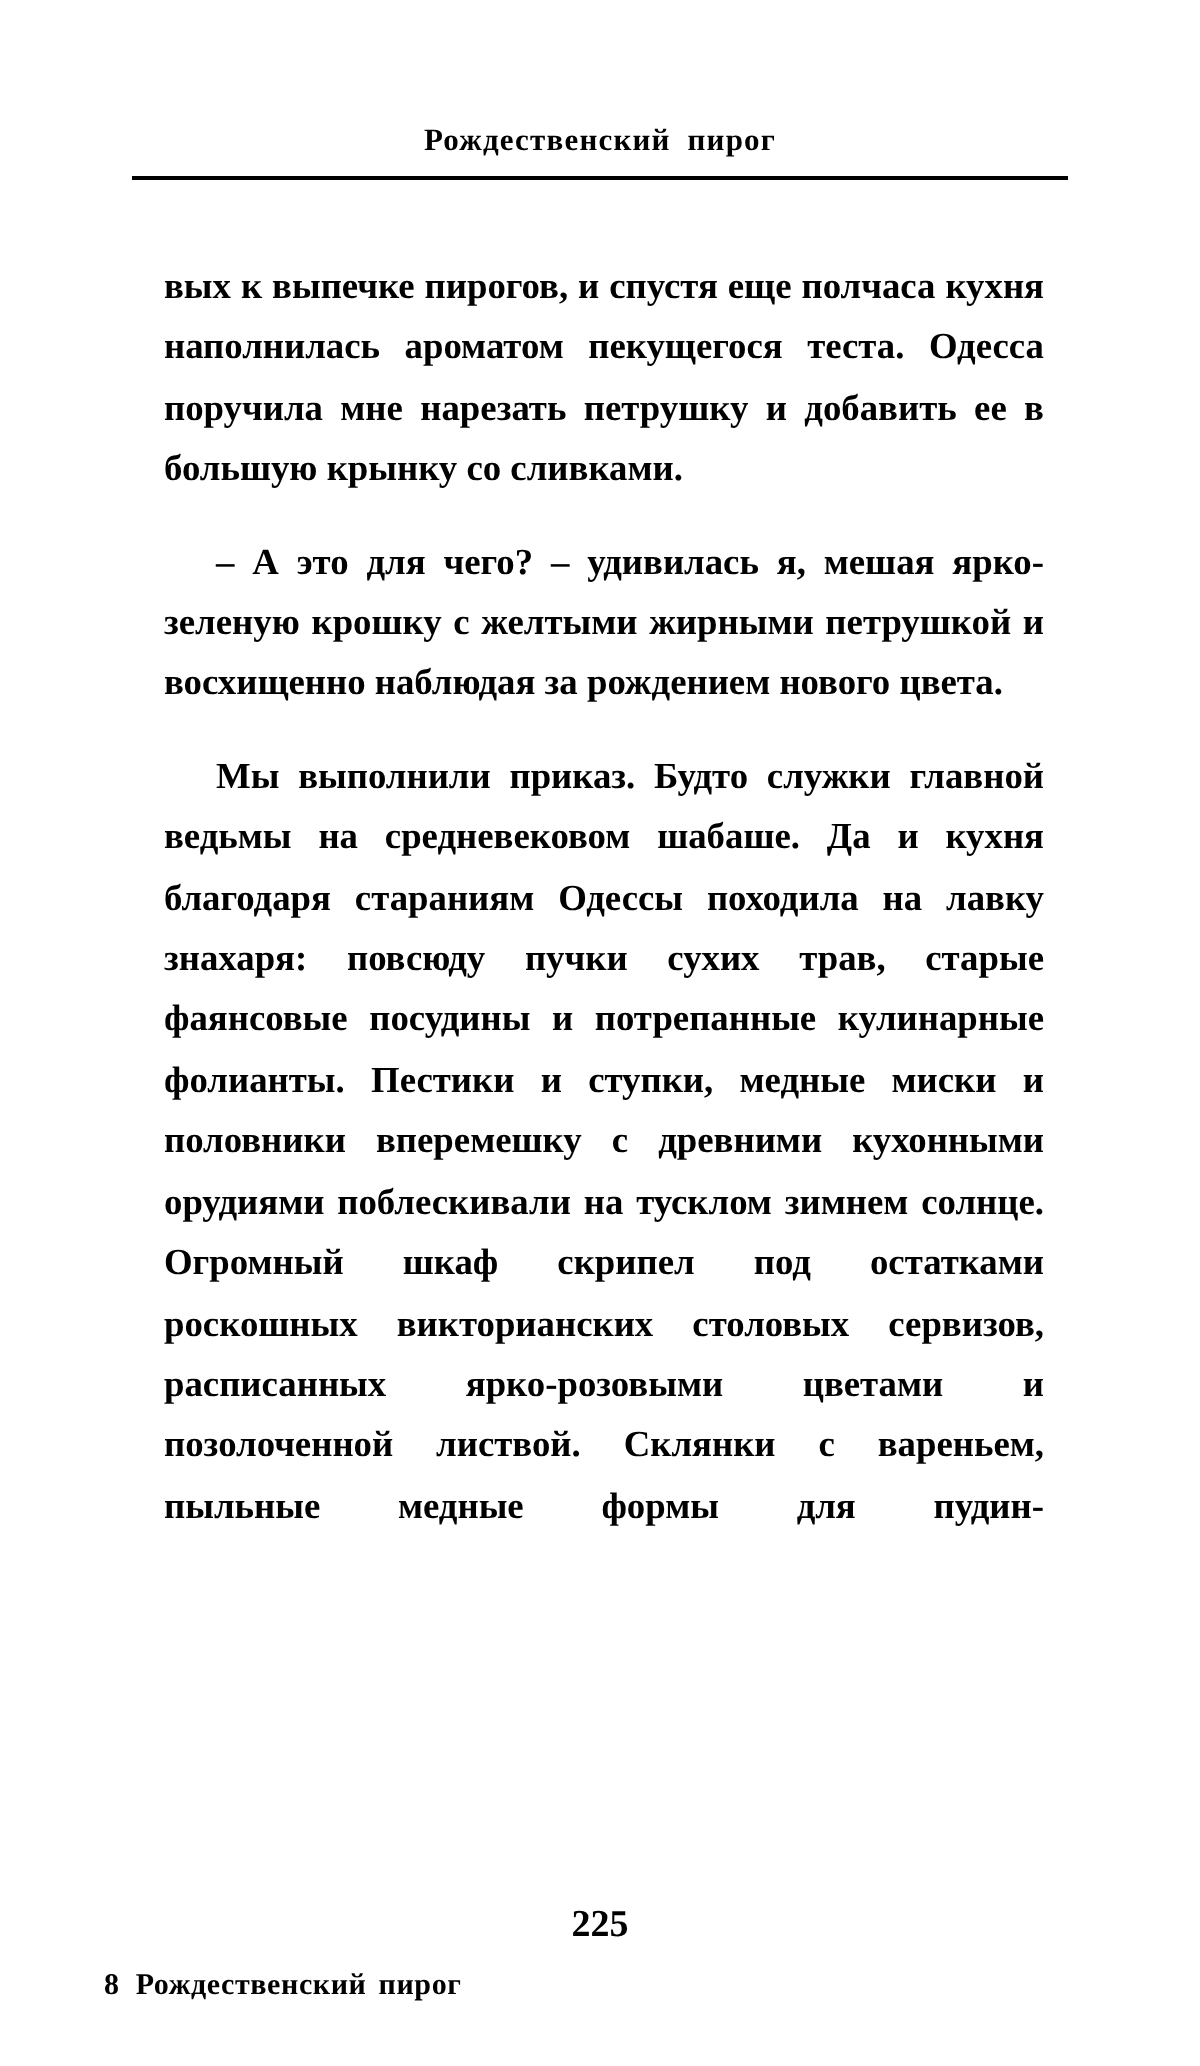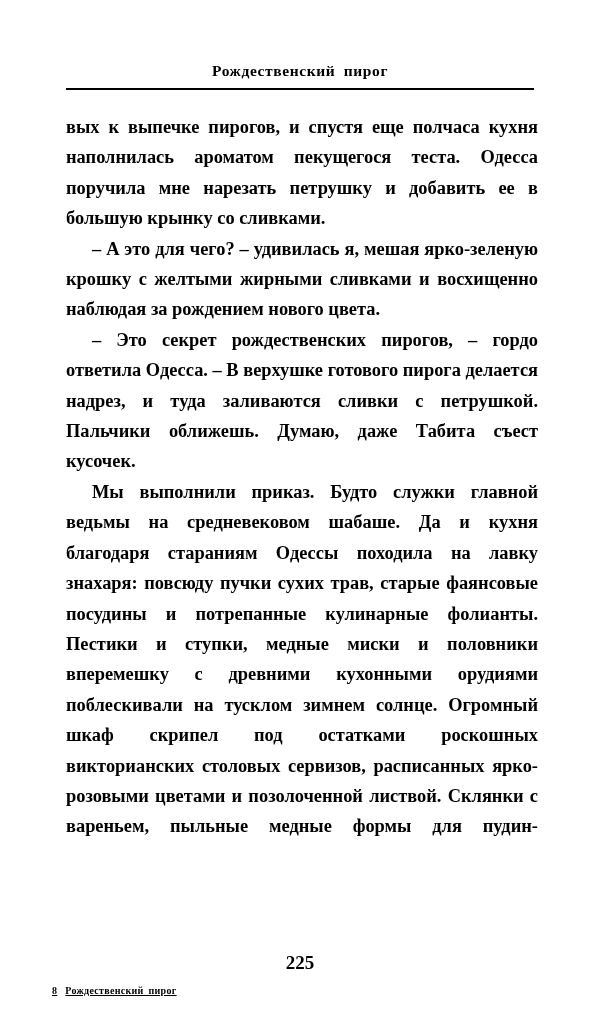--- a/index.html
+++ b/index.html
@@ -45,21 +45,21 @@
     top: 112px;
     left: 66px;
     width: 472px;
     font-size: 18.4px;
     line-height: 30.4px;
     text-align: justify;
     text-justify: inter-word;
     font-weight: bold;
   }
   .body-text p {
-    margin: 0;
+    margin: 16px;
     text-indent: 0;
   }
   .body-text p.indent {
     text-indent: 26px;
   }
   .body-text p:last-child {
     text-align-last: justify;
   }
   .folio {
     position: absolute;
@@ -67,43 +67,41 @@
     left: 0;
     width: 600px;
     text-align: center;
     font-size: 19px;
     font-weight: bold;
   }
   .footer-note {
     position: absolute;
     top: 985px;
     left: 52px;
-    font-size: 10px;
+    font-size: 15px;
     font-weight: bold;
     letter-spacing: 0.3px;
     word-spacing: 2px;
-    text-decoration: underline;
   }
   .footer-note .num {
     margin-right: 8px;
   }
 </style>
 </head>
 <body>
 
 <div class="page">
 
   <div class="running-head">Рождественский пирог</div>
 
   <div class="head-rule"></div>
 
   <div class="body-text">
     <p>вых к выпечке пирогов, и спустя еще полчаса кухня наполнилась ароматом пекущегося теста. Одесса поручила мне нарезать петрушку и добавить ее в большую крынку со сливками.</p>
-    <p class="indent">– А это для чего? – удивилась я, мешая ярко-зеленую крошку с желтыми жирными сливками и восхищенно наблюдая за рождением нового цвета.</p>
-    <p class="indent">– Это секрет рождественских пирогов, – гордо ответила Одесса. – В верхушке готового пирога делается надрез, и туда заливаются сливки с петрушкой. Пальчики оближешь. Думаю, даже Табита съест кусочек.</p>
+    <p class="indent">– А это для чего? – удивилась я, мешая ярко-зеленую крошку с желтыми жирными петрушкой и восхищенно наблюдая за рождением нового цвета.</p>
     <p class="indent">Мы выполнили приказ. Будто служки главной ведьмы на средневековом шабаше. Да и кухня благодаря стараниям Одессы походила на лавку знахаря: повсюду пучки сухих трав, старые фаянсовые посудины и потрепанные кулинарные фолианты. Пестики и ступки, медные миски и половники вперемешку с древними кухонными орудиями поблескивали на тусклом зимнем солнце. Огромный шкаф скрипел под остатками роскошных викторианских столовых сервизов, расписанных ярко-розовыми цветами и позолоченной листвой. Склянки с вареньем, пыльные медные формы для пудин-</p>
   </div>
 
   <div class="folio">225</div>
 
   <div class="footer-note">
     <span class="num">8</span><span>Рождественский пирог</span>
   </div>
 
 </div>

